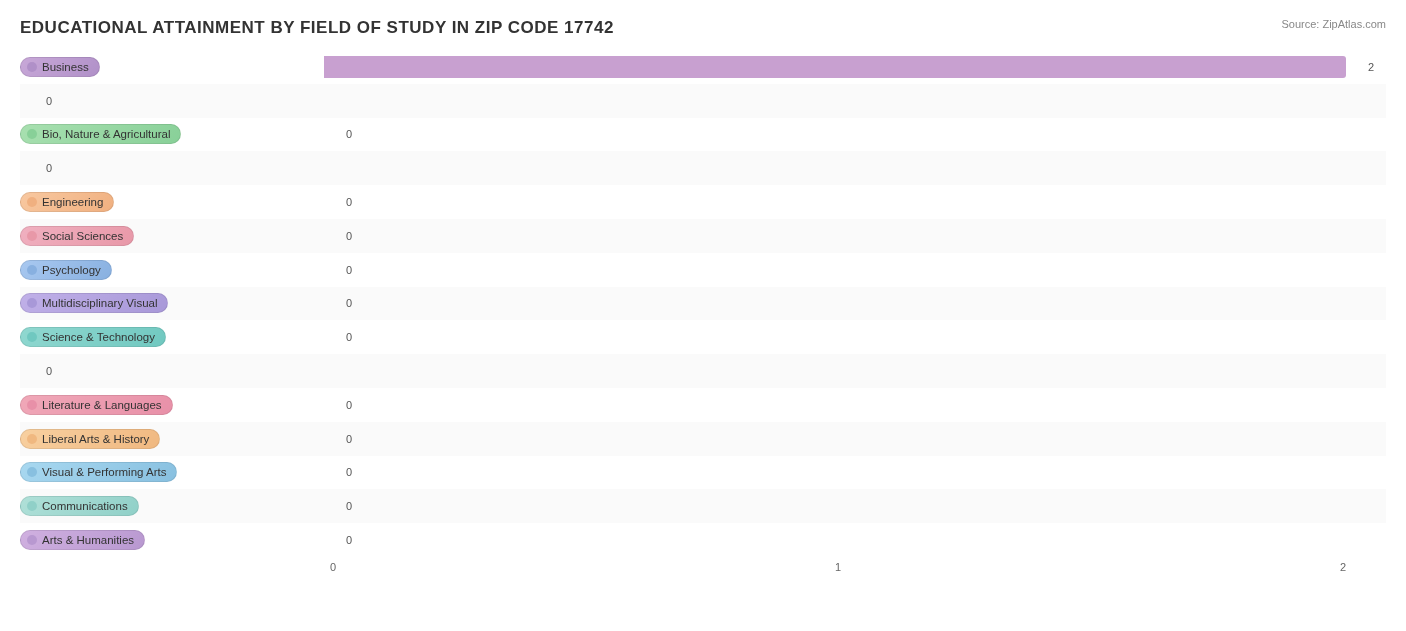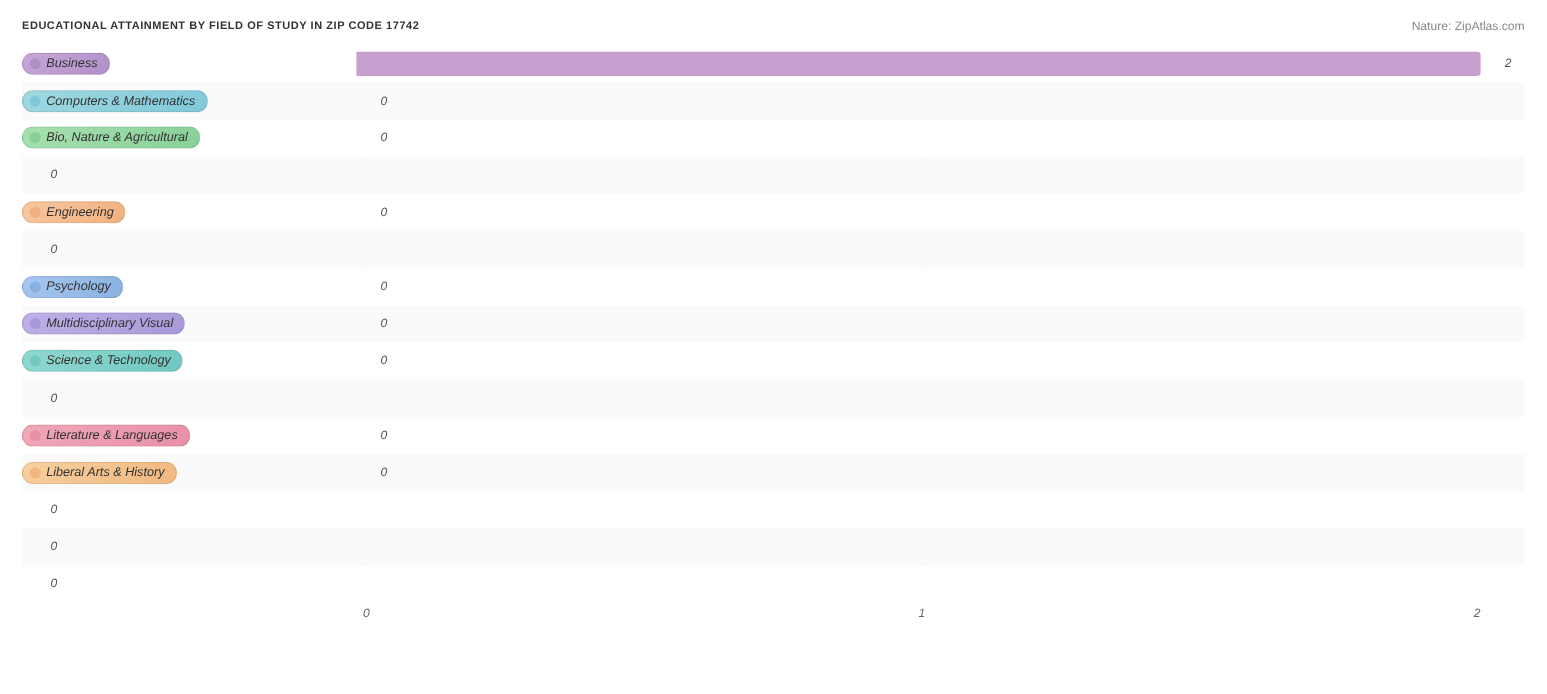--- a/index.html
+++ b/index.html
@@ -10,41 +10,40 @@
       height: 631px;
       overflow: hidden;
     }
     .chart-container {
       width: 1406px;
       height: 631px;
       padding: 18px 20px 40px 20px;
       position: relative;
     }
     .chart-title {
-      font-size: 10px;
+      font-size: 17px;
       font-weight: bold;
       color: #333;
       text-transform: uppercase;
       letter-spacing: 0.5px;
       margin-bottom: 12px;
     }
     .chart-source {
       position: absolute;
       top: 18px;
       right: 20px;
       font-size: 11px;
       color: #888;
     }
     .chart-area {
       display: flex;
       flex-direction: column;
       margin-top: 8px;
       position: relative;
       height: calc(100% - 50px);
-      font-style: italic;
     }
     .bars-section {
       flex: 1;
       display: flex;
       flex-direction: column;
       position: relative;
     }
     
     .grid-lines {
       position: absolute;
@@ -135,21 +134,21 @@
       font-size: 11px;
       color: #666;
       text-align: center;
     }
   </style>
 </head>
 <body>
 
 <div class="chart-container">
   <div class="chart-title">EDUCATIONAL ATTAINMENT BY FIELD OF STUDY IN ZIP CODE 17742</div>
-  <div class="chart-source">Nature: ZipAtlas.com</div>
+  <div class="chart-source">Source: ZipAtlas.com</div>
 
   <div class="chart-area">
     <div class="bars-section">
 
       <div class="grid-lines">
         <div class="grid-line"></div>
         <div class="grid-line"></div>
         <div class="grid-line"></div>
       </div>
 
@@ -160,26 +159,20 @@
               <span>Business</span>
             </div>
           </div>
           <div class="bar-track">
             <div class="bar-fill" style="--bar-color: #c8a0d0; background: rgb(200, 160, 208); width: 100%;">
               <span class="bar-value">2</span>
             </div>
           </div>
         </div>
         <div class="bar-row">
-          <div class="bar-label">
-            <div class="label-pill" style="--pill-color1: #a0d8e0; --pill-color2: #80c8d8;">
-              <div class="pill-dot" style="--dot-color: #80c8d8; background: rgb(128, 200, 216);"></div>
-              <span>Computers &amp; Mathematics</span>
-            </div>
-          </div>
           <div class="bar-track">
             <div class="bar-fill" style="--bar-color: #90d0d8; background: rgb(144, 208, 216); width: 0%;">
               <span class="bar-value">0</span>
             </div>
           </div>
         </div>
         <div class="bar-row">
           <div class="bar-label">
             <div class="label-pill" style="--pill-color1: #a8e0b0; --pill-color2: #88d098;">
               <div class="pill-dot" style="--dot-color: #88d098; background: rgb(136, 208, 152);"></div>
@@ -206,20 +199,26 @@
               <span>Engineering</span>
             </div>
           </div>
           <div class="bar-track">
             <div class="bar-fill" style="--bar-color: #f4bc90; background: rgb(244, 188, 144); width: 0%;">
               <span class="bar-value">0</span>
             </div>
           </div>
         </div>
         <div class="bar-row">
+          <div class="bar-label">
+            <div class="label-pill" style="--pill-color1: #f0b0c0; --pill-color2: #e898a8;">
+              <div class="pill-dot" style="--dot-color: #e898a8; background: rgb(232, 152, 168);"></div>
+              <span>Social Sciences</span>
+            </div>
+          </div>
           <div class="bar-track">
             <div class="bar-fill" style="--bar-color: #f0a8b8; background: rgb(240, 168, 184); width: 0%;">
               <span class="bar-value">0</span>
             </div>
           </div>
         </div>
         <div class="bar-row">
           <div class="bar-label">
             <div class="label-pill" style="--pill-color1: #a8c8f0; --pill-color2: #88b0e0;">
               <div class="pill-dot" style="--dot-color: #88b0e0; background: rgb(136, 176, 224);"></div>
@@ -285,34 +284,52 @@
               <span>Liberal Arts &amp; History</span>
             </div>
           </div>
           <div class="bar-track">
             <div class="bar-fill" style="--bar-color: #f4c490; background: rgb(244, 196, 144); width: 0%;">
               <span class="bar-value">0</span>
             </div>
           </div>
         </div>
         <div class="bar-row">
+          <div class="bar-label">
+            <div class="label-pill" style="--pill-color1: #a8d8f0; --pill-color2: #88c0e0;">
+              <div class="pill-dot" style="--dot-color: #88c0e0; background: rgb(136, 192, 224);"></div>
+              <span>Visual &amp; Performing Arts</span>
+            </div>
+          </div>
           <div class="bar-track">
             <div class="bar-fill" style="--bar-color: #98cce8; background: rgb(152, 204, 232); width: 0%;">
               <span class="bar-value">0</span>
             </div>
           </div>
         </div>
         <div class="bar-row">
+          <div class="bar-label">
+            <div class="label-pill" style="--pill-color1: #b0e0d8; --pill-color2: #90d0c8;">
+              <div class="pill-dot" style="--dot-color: #90d0c8; background: rgb(144, 208, 200);"></div>
+              <span>Communications</span>
+            </div>
+          </div>
           <div class="bar-track">
             <div class="bar-fill" style="--bar-color: #a0d8d0; background: rgb(160, 216, 208); width: 0%;">
               <span class="bar-value">0</span>
             </div>
           </div>
         </div>
         <div class="bar-row">
+          <div class="bar-label">
+            <div class="label-pill" style="--pill-color1: #d0b0e0; --pill-color2: #b898d0;">
+              <div class="pill-dot" style="--dot-color: #b898d0; background: rgb(184, 152, 208);"></div>
+              <span>Arts &amp; Humanities</span>
+            </div>
+          </div>
           <div class="bar-track">
             <div class="bar-fill" style="--bar-color: #c4a4d8; background: rgb(196, 164, 216); width: 0%;">
               <span class="bar-value">0</span>
             </div>
           </div>
         </div>
       </div>
     <div class="x-axis">
       <span class="x-label">0</span>
       <span class="x-label">1</span>

